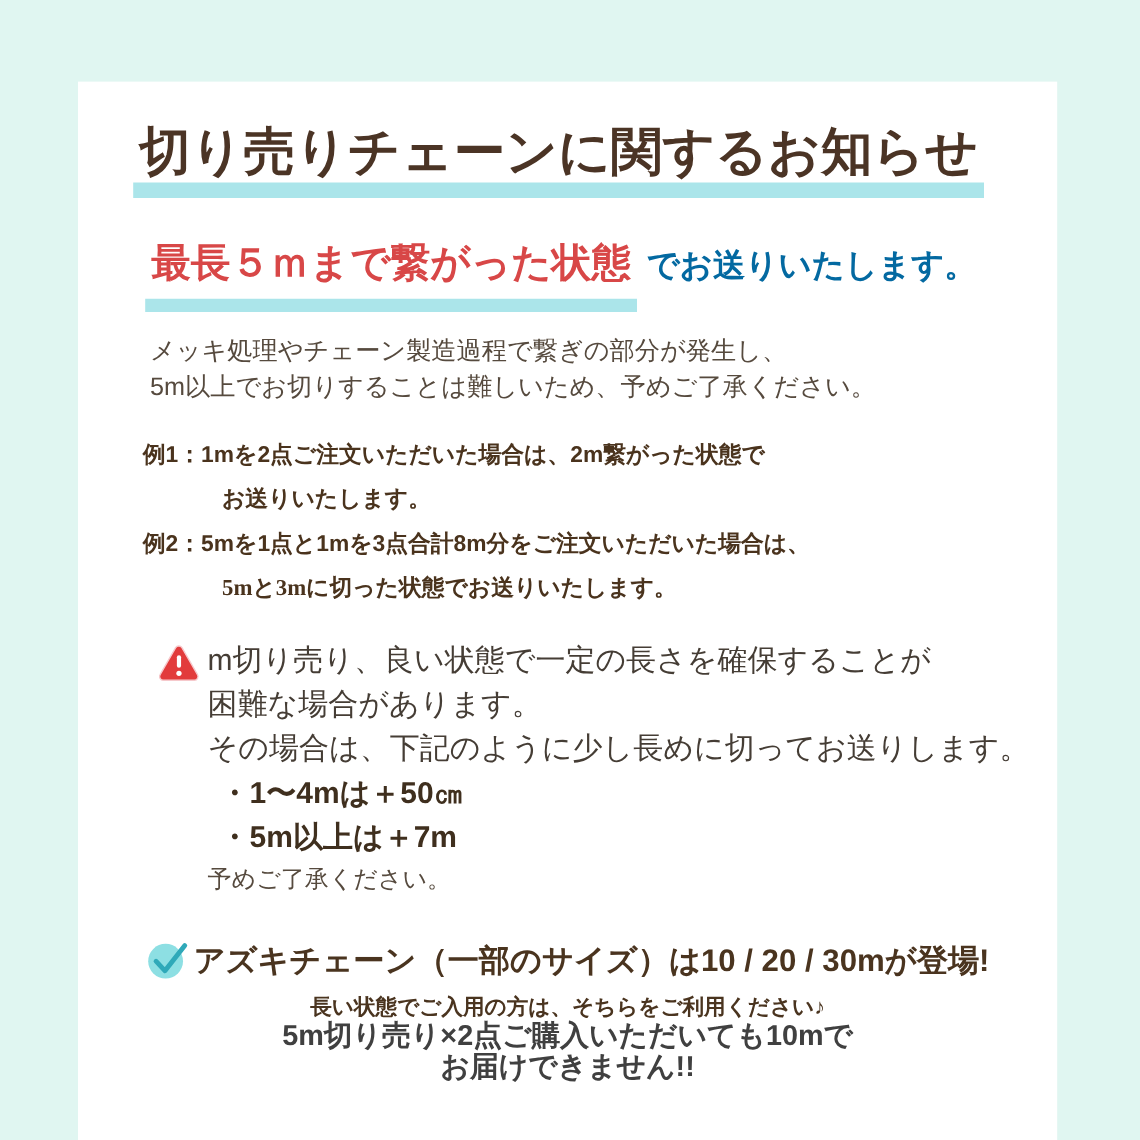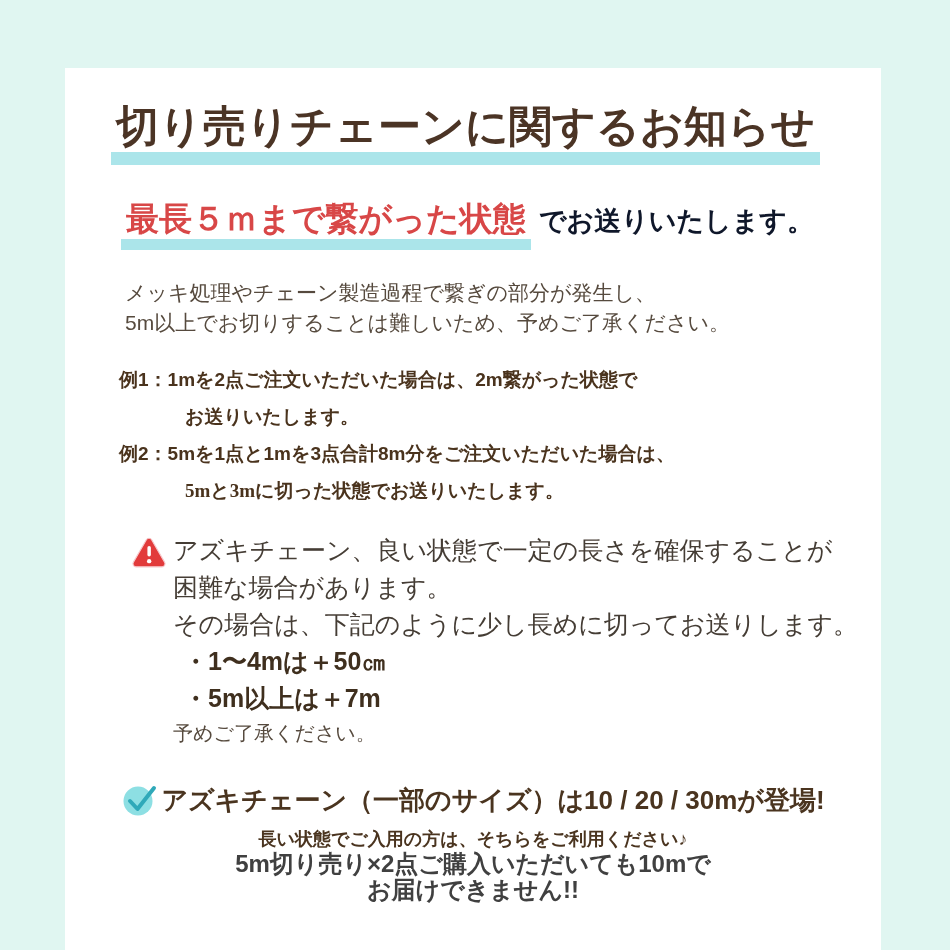--- a/index.html
+++ b/index.html
@@ -44,26 +44,26 @@
   .subtitle {
     left: 56px;
     top: 129px;
     white-space: nowrap;
     font-weight: bold;
   }
   .subtitle .red-hl {
     display: inline-block;
     color: #d84747;
     font-size: 33px;
-    padding: 0 5px 8px 5px;
+    padding: 0 5px 18px 5px;
     box-shadow: inset 0 -11px 0 #abe5ea;
     vertical-align: baseline;
   }
   .subtitle .rest {
-    color: #0f172a;
+    color: #0369a1;
     font-size: 27px;
     margin-left: 8px;
   }
 
   
   .intro {
     left: 60px;
     top: 210px;
     font-size: 21px;
     line-height: 30px;
@@ -169,21 +169,21 @@
 
   <div class="abs warning-icon-wrap">
     <svg width="36" height="32" viewBox="0 0 24 22" aria-hidden="true">
       <path d="M10.2 1.9 a2.1 2.1 0 0 1 3.6 0 l8.9 15.4 a2.1 2.1 0 0 1 -1.8 3.2 H3.1 a2.1 2.1 0 0 1 -1.8 -3.2 Z" fill="#e23b3b" stroke="#f6c9cc" stroke-width="0.8"></path>
       <rect x="10.9" y="6.2" width="2.4" height="7.2" rx="1.2" fill="#ffffff"></rect>
       <circle cx="12.1" cy="16.6" r="1.5" fill="#ffffff"></circle>
     </svg>
   </div>
 
   <div class="abs warning">
-    <div>アズキチェーン、良い状態で一定の長さを確保することが</div>
+    <div>m切り売り、良い状態で一定の長さを確保することが</div>
     <div>困難な場合があります。</div>
     <div>その場合は、下記のように少し長めに切ってお送りします。</div>
     <div class="bullet">・1〜4mは＋50㎝</div>
     <div class="bullet">・5m以上は＋7m</div>
     <div class="note">予めご了承ください。</div>
   </div>
 
   <div class="abs promo">
     <div class="promo-headline">
       <svg class="check-icon-svg" width="38" height="38" viewBox="0 0 38 38" aria-hidden="true">

